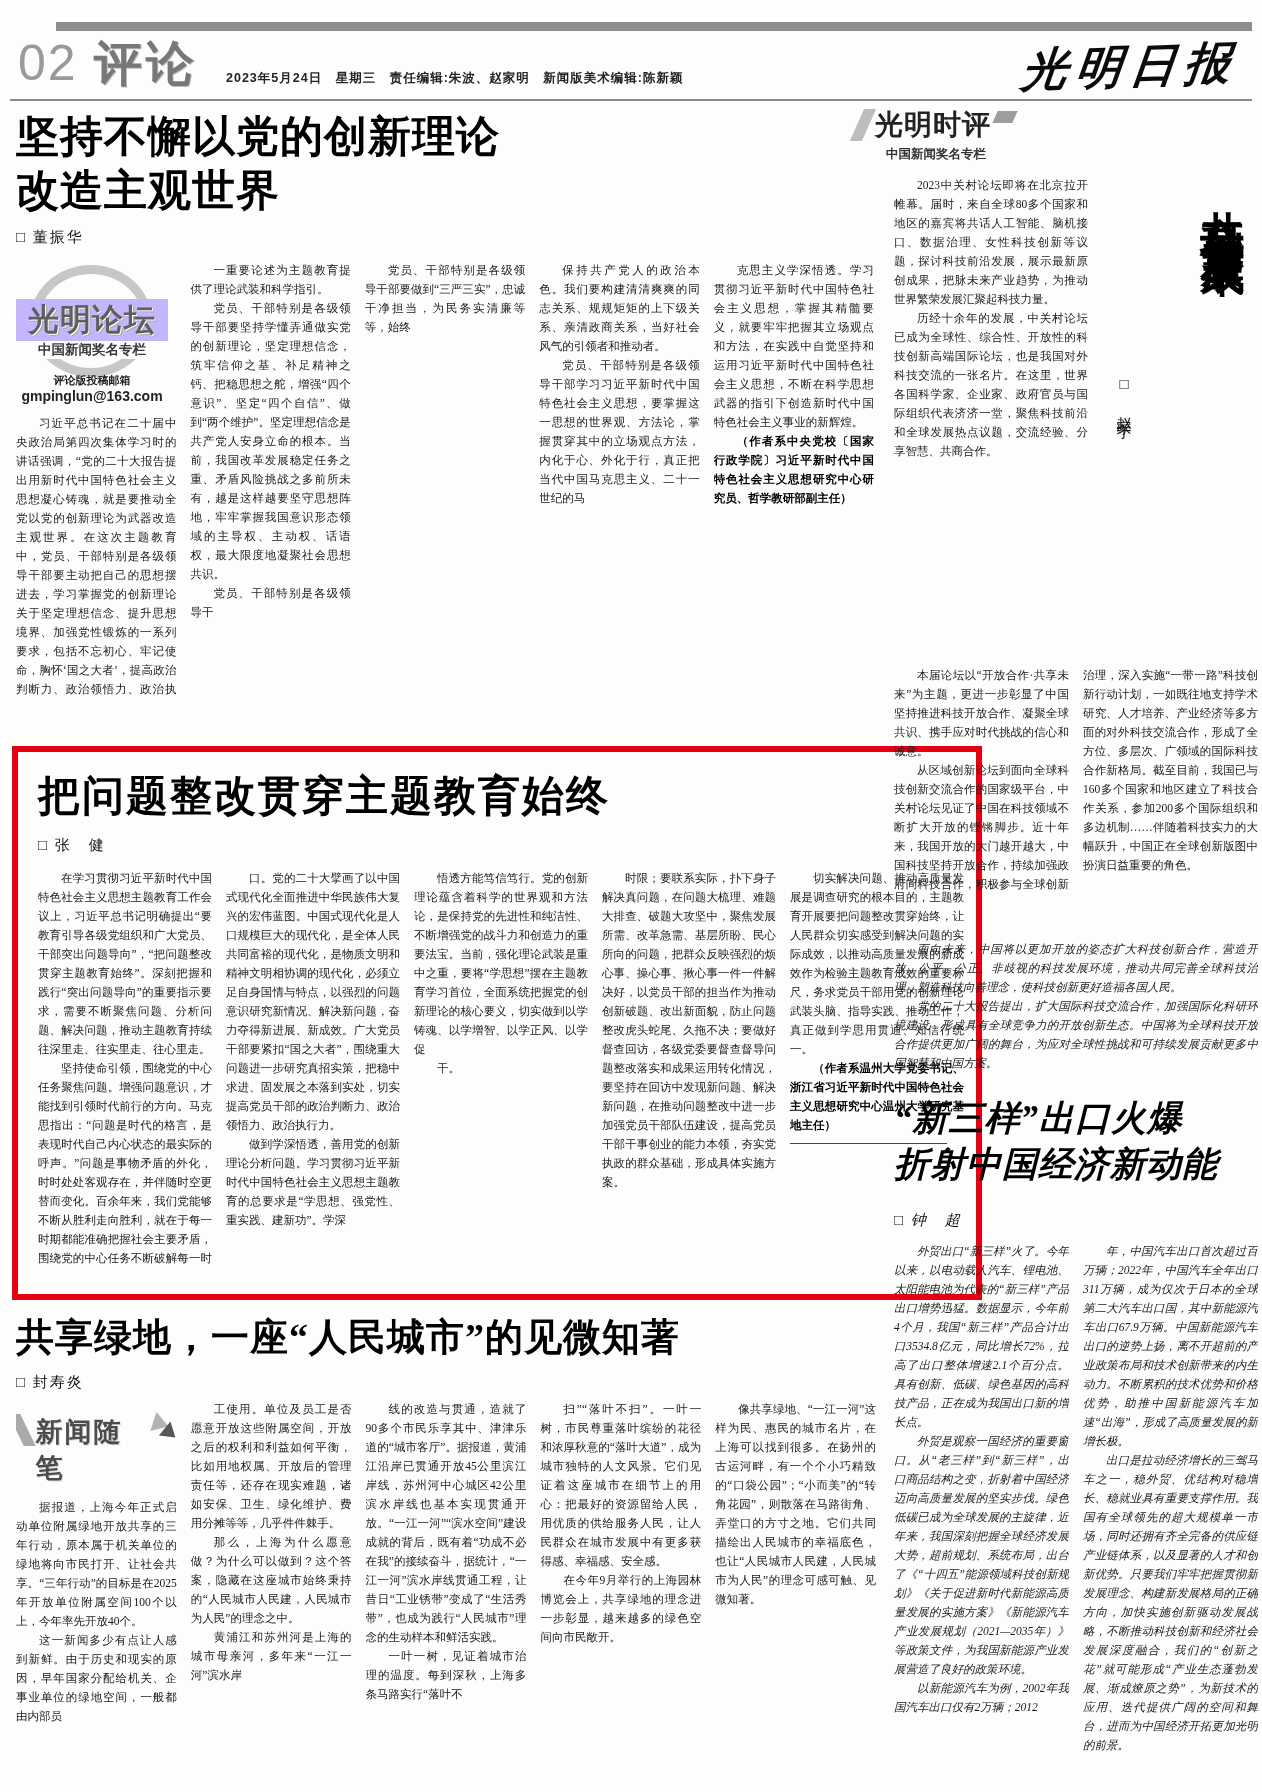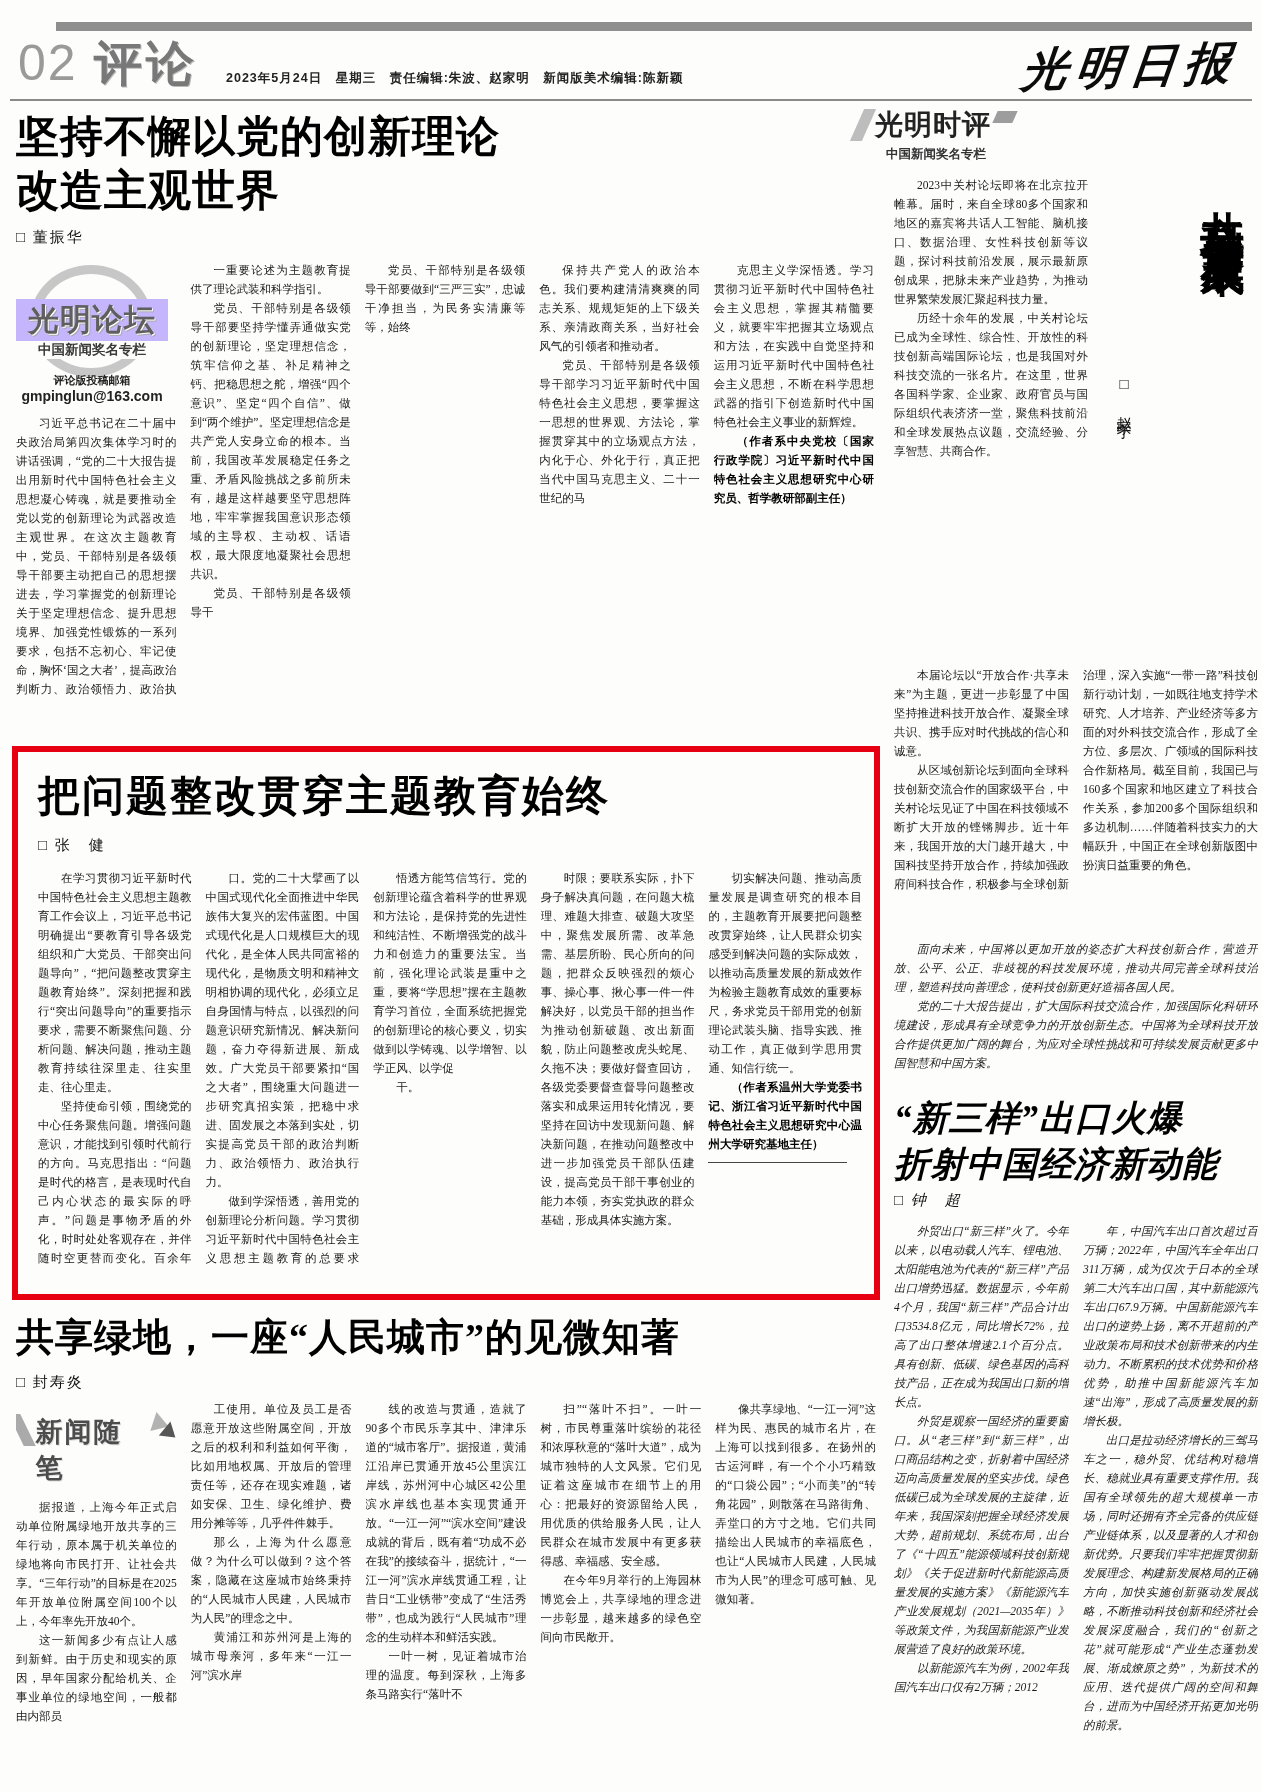--- a/index.html
+++ b/index.html
@@ -59,41 +59,41 @@
   .suibi-fold2 { width:0; height:0; border-left:14px solid #565656; border-top:9px solid transparent;
             border-bottom:9px solid transparent; transform:rotate(40deg); margin-left:-6px; margin-top:10px; }
 
   
   .art-main { position:absolute; left:16px; top:110px; width:858px; }
   .art-main .headline { font-size:43px; line-height:1.25; letter-spacing:1px; }
   .art-main .author-line { margin-top:10px; }
   .art-main .body-cols { margin-top:14px; height:438px; }
 
   
-  .red-box { position:absolute; left:12px; top:746px; width:868px; height:554px;
+  .red-box { position:absolute; left:12px; top:746px; width:970px; height:554px;
             border:6px solid #e60012; background:#fdfdfc; padding:16px 12px 10px 20px; }
   .red-box .headline { font-size:42px; letter-spacing:2px; }
   .red-box .author-line { margin-top:12px; }
   .red-box .body-cols { margin-top:14px; height:400px; }
 
   
   .tech-intro { position:absolute; left:894px; top:176px; width:194px; height:484px; overflow:hidden; }
   .tech-vert { position:absolute; left:1096px; top:176px; width:162px; height:484px; }
   .vert-title { position:absolute; right:6px; top:0; height:484px; writing-mode:vertical-rl;
             font-size:44px; font-weight:900; color:#000; letter-spacing:5px; font-family:"Liberation Serif",serif; }
   .vert-author { position:absolute; left:18px; top:200px; writing-mode:vertical-rl;
             font-size:15px; color:#111; letter-spacing:4px; }
   .tech-cont { position:absolute; left:894px; top:666px; width:364px; height:278px;
             column-count:2; column-gap:14px; overflow:hidden; }
   .tech-final { position:absolute; left:894px; top:940px; width:364px; height:136px; overflow:hidden;font-style:italic; }
 
   
   .art-sanyang { position:absolute; left:894px; top:1096px; width:364px; height:700px; overflow:hidden;font-style:italic; }
   .art-sanyang .headline { font-size:35px; line-height:1.3; letter-spacing:1px; }
-  .art-sanyang .author-line { margin-top:4px; }
+  .art-sanyang .author-line { margin-top:24px; }
   .art-sanyang .body-cols { margin-top:12px; height:540px; }
 
   
   .art-green { position:absolute; left:16px; top:1312px; width:860px; height:478px; overflow:hidden; }
   .art-green .headline { font-size:38px; letter-spacing:1px; }
   .art-green .author-line { margin-top:10px; }
   .art-green .body-cols { margin-top:8px; height:372px; }
 </style>
 </head>
 <body>

